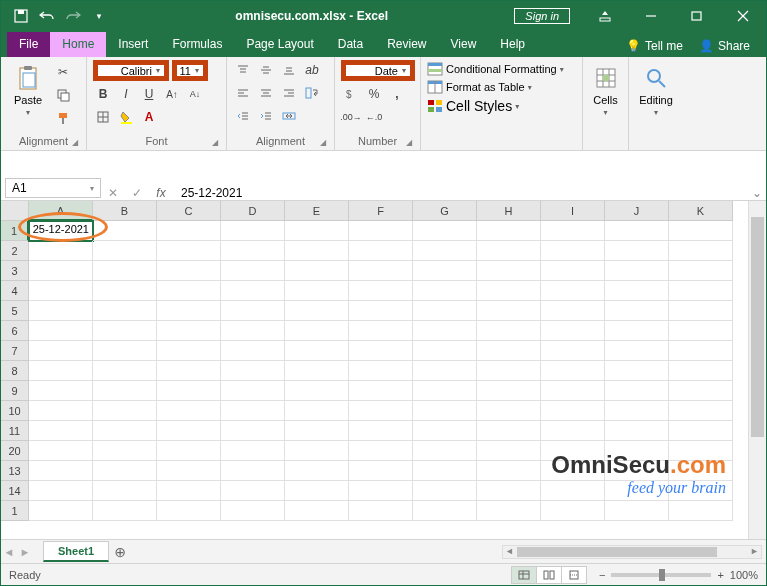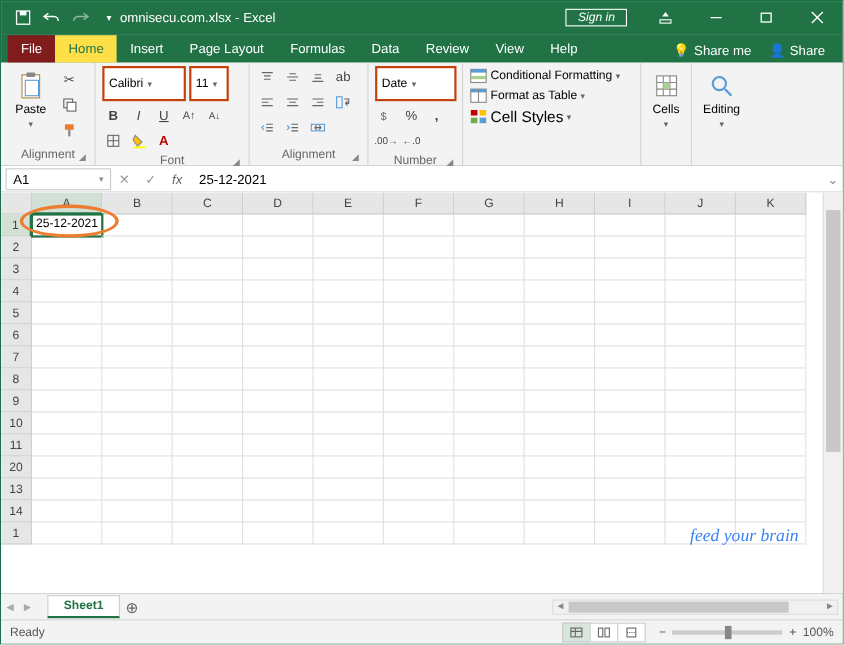--- a/index.html
+++ b/index.html
@@ -4,48 +4,48 @@
 <style>
 * { box-sizing: border-box; margin: 0; padding: 0; font-family: "Segoe UI", sans-serif; }
 body { background: #fff; width: 767px; height: 586px; overflow: hidden; position: relative; }
 
 .window { width: 767px; height: 586px; display: flex; flex-direction: column; border: 1px solid #197046; }
 
 
 .titlebar { height: 30px; background: #217346; display: flex; align-items: center; color: #fff; font-size: 12px; }
 .titlebar .qat { display: flex; align-items: center; gap: 6px; padding-left: 10px; }
 .titlebar .qat .qat-btn { width: 20px; height: 20px; display:flex; align-items:center; justify-content:center; color:#fff; }
-.titlebar .title { flex: 1; text-align: left; }
+.titlebar .title { flex: 1; text-align: center; font-weight: bold; }
 .titlebar .signin { border: 1px solid #fff; padding: 1px 10px; font-size: 11px; margin-right: 12px; font-style: italic; }
 .titlebar .win-btn { width: 46px; height: 30px; display:flex; align-items:center; justify-content:center; color: #fff; }
 
 
 .tabs { height: 26px; background: #217346; display: flex; align-items: flex-end; color: #fff; font-size: 12px; padding-left: 6px; }
 .tabs .tab { padding: 5px 12px 6px; cursor: default; }
-.tabs .tab.file { background: #7f1d1d; }
-.tabs .tab.active { background: #fde047; color: #217346; font-weight: 400; }
+.tabs .tab.file { background: #701a75; }
+.tabs .tab.active { background: #f0abfc; color: #217346; font-weight: 400; }
 .tabs .right { margin-left: auto; display: flex; align-items: center; gap: 4px; padding-right: 10px; }
 .tabs .right .rt { display:flex; align-items:center; gap:4px; padding: 4px 6px; }
 
 
 .ribbon { height: 94px; background: #f3f3f3; border-bottom: 1px solid #d4d4d4; display: flex; font-size: 11px; }
 .group { border-right: 1px solid #d4d4d4; height: 100%; display: flex; flex-direction: column; padding: 3px 6px 0; }
 .group-body { flex: 1; display: flex; align-items: flex-start; gap: 4px; }
 .group-label { text-align: center; font-size: 11px; color: #666; padding: 2px 0 3px; position:relative; }
 .group-label .dl { position:absolute; right:0; bottom:2px; width:10px; height:10px; font-size:8px; color:#888; }
 .big-btn { width: 42px; display:flex; flex-direction:column; align-items:center; gap:2px; padding-top:4px; }
 .big-btn .ico { width:28px; height:28px; display:flex; align-items:center; justify-content:center; }
 .stack { display:flex; flex-direction:column; gap:3px; }
 .row { display:flex; gap:3px; align-items:center; }
 .btn-s { width:20px; height:20px; border:1px solid transparent; display:flex; align-items:center; justify-content:center; font-size:12px; color:#444; }
-.combo { height:32px; border:2px solid #c2410c; background:#fff; display:flex; align-items:center; padding:0 4px; font-size:11px; }
+.combo { height:21px; border:5px solid #c2410c; background:#fff; display:flex; align-items:center; padding:0 4px; font-size:11px;justify-content:flex-end; }
 .combo .arr { margin-left:4px; font-size:8px; color:#666; }
 
 
-.fbar { height: 24px; border-bottom: 1px solid #d4d4d4; display:flex; align-items:center; background:#fff; font-size:12px; }
+.fbar { height: 24px; border-bottom: 1px solid #d4d4d4; display:flex; align-items:flex-end; background:#fff; font-size:12px;margin-top:26px; }
 .namebox { width:96px; border:1px solid #c8c8c8; margin:2px 0 2px 4px; padding:2px 6px; display:flex; align-items:center; justify-content:space-between; }
 .fbar .fb-btn { width:24px; text-align:center; color:#999; }
 .fbar .fx { font-style:italic; color:#666; }
 .fbar .finput { flex:1; padding-left:8px; }
 .fbar .exp { width:18px; text-align:center; color:#888; }
 
 
 .gridwrap { flex:1; display:flex; overflow:hidden; position:relative; background:#fff; }
 .corner { width:28px; height:20px; background:#e6e6e6; border-right:1px solid #ccc; border-bottom:1px solid #ccc; position:absolute; left:0; top:0; }
 .colheads { position:absolute; left:28px; top:0; right:18px; height:20px; display:flex; }
@@ -136,30 +136,30 @@
           <line x1="1" y1="1" x2="11" y2="11" stroke="#fff" stroke-width="1.3"></line>
           <line x1="11" y1="1" x2="1" y2="11" stroke="#fff" stroke-width="1.3"></line>
         </svg>
       </div>
   </div>
 
   <div class="tabs">
     <div class="tab file">File</div>
     <div class="tab active">Home</div>
     <div class="tab">Insert</div>
+    <div class="tab">Formulas</div>
     <div class="tab">Page Layout</div>
-    <div class="tab">Formulas</div>
     <div class="tab">Data</div>
     <div class="tab">Review</div>
     <div class="tab">View</div>
     <div class="tab">Help</div>
     <div class="right">
       <div class="rt">
           <span>💡</span>
-          <span>Share me</span>
+          <span>Tell me</span>
         </div>
       <div class="rt">
           <span>👤</span>
           <span>Share</span>
         </div>
     </div>
   </div>
 
   <div class="ribbon">
 
@@ -262,21 +262,21 @@
                   <line x1="3" y1="9" x2="9" y2="9" stroke="#666"></line>
                 </svg>
               </div>
           <div class="btn-s">
                 <svg width="12" height="12">
                   <line x1="3" y1="4" x2="9" y2="4" stroke="#666"></line>
                   <line x1="3" y1="7" x2="9" y2="7" stroke="#666"></line>
                   <line x1="1" y1="10" x2="11" y2="10" stroke="#666"></line>
                 </svg>
               </div>
-          <div class="btn-s" style="">ab</div>
+          <div class="btn-s" style="font-style:italic">ab</div>
         </div>
         <div class="row">
           <div class="btn-s">
                 <svg width="12" height="12">
                   <line x1="1" y1="3" x2="11" y2="3" stroke="#666"></line>
                   <line x1="1" y1="6" x2="7" y2="6" stroke="#666"></line>
                   <line x1="1" y1="9" x2="11" y2="9" stroke="#666"></line>
                 </svg>
               </div>
           <div class="btn-s">
@@ -674,20 +674,21 @@
           <div class="cell"></div>
           <div class="cell"></div>
         </div>
       </div>
     <div class="highlight-ring"></div>
     <div class="vscroll">
         <div class="vthumb"></div>
       </div>
 
     <div class="watermark">
+      <div class="w1"><span>OmniSecu</span><span class="dot">.com</span></div>
       <div class="w2">feed your brain</div>
     </div>
   </div>
 
   <div class="sheettabs">
     <div class="nav">◄</div>
     <div class="nav">►</div>
     <div style="width:10px"></div>
     <div class="stab">Sheet1</div>
     <div class="add">⊕</div>

